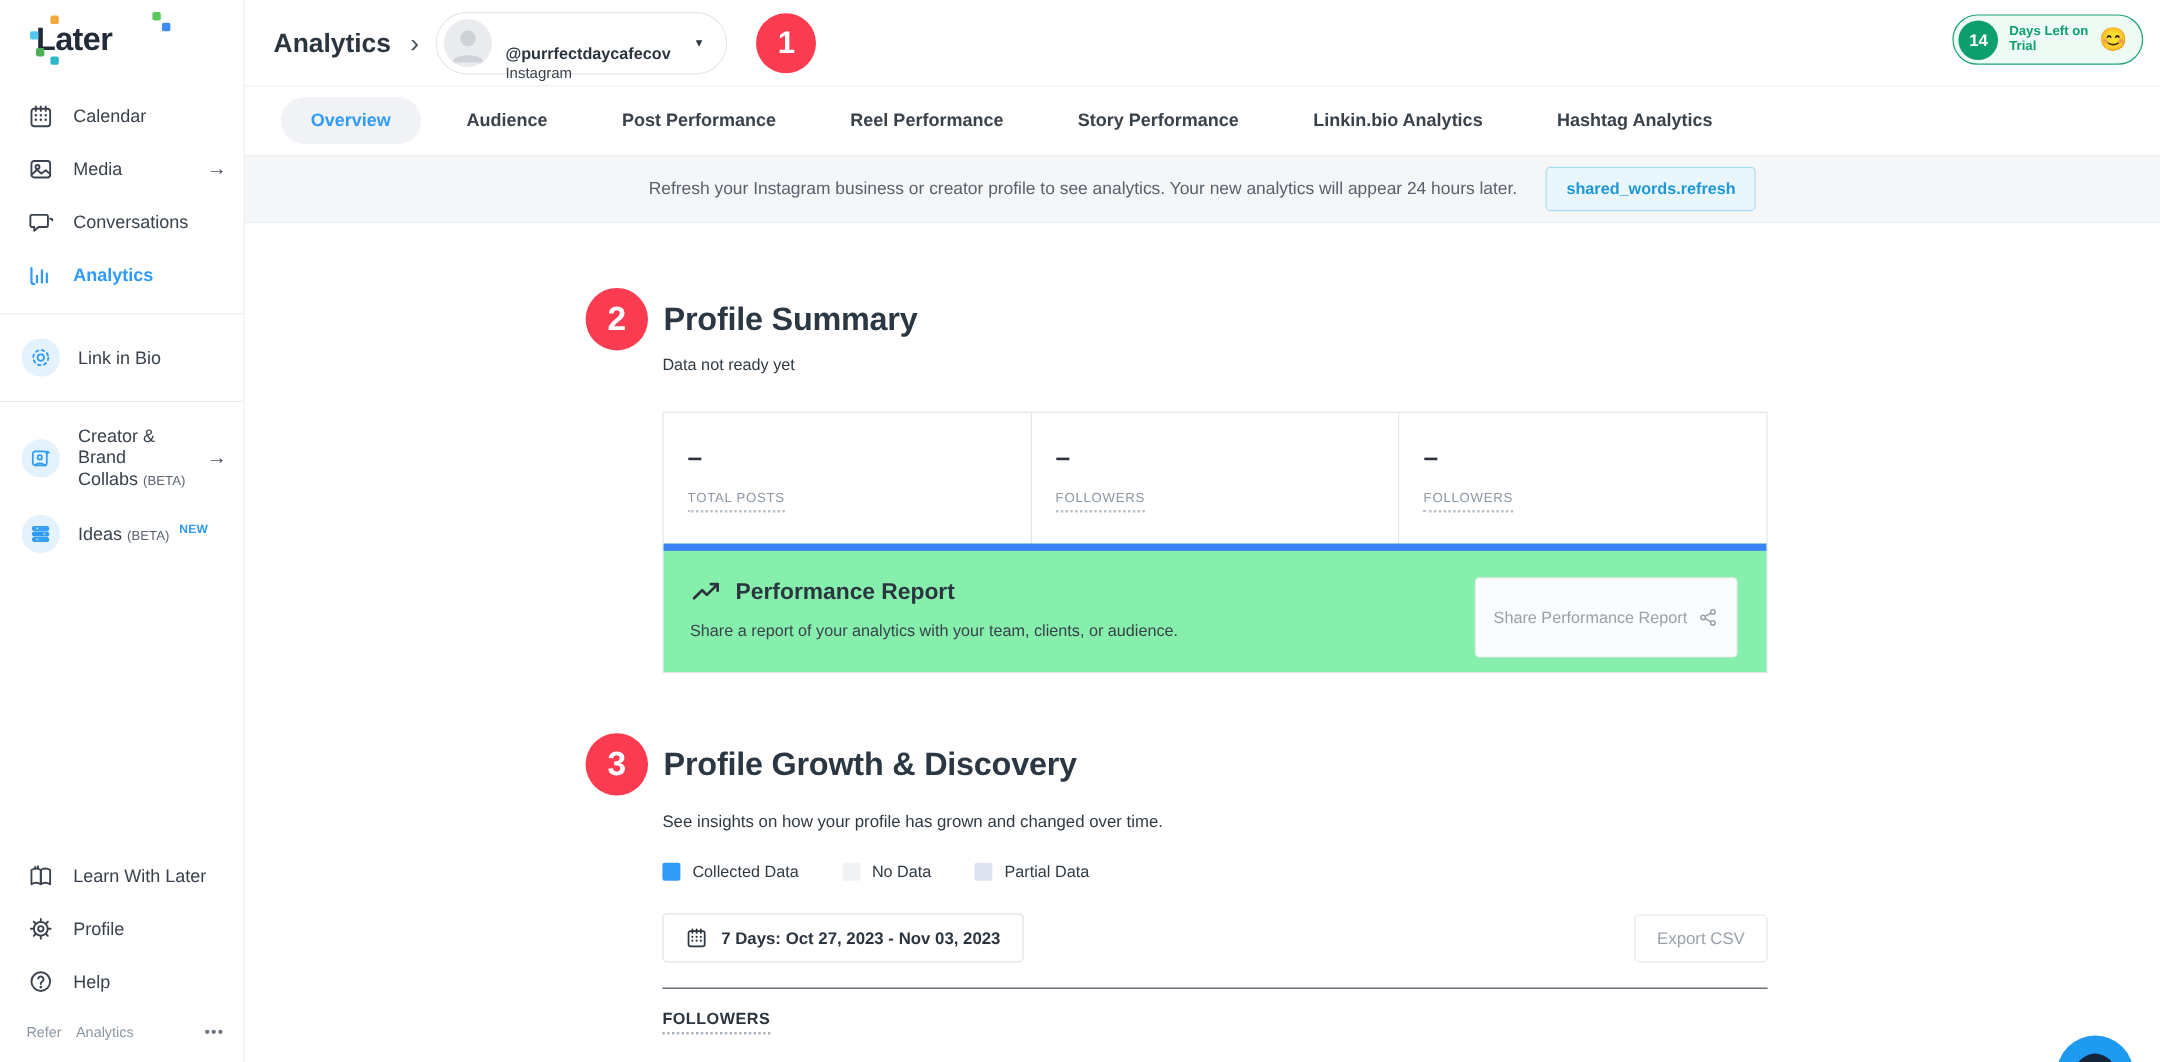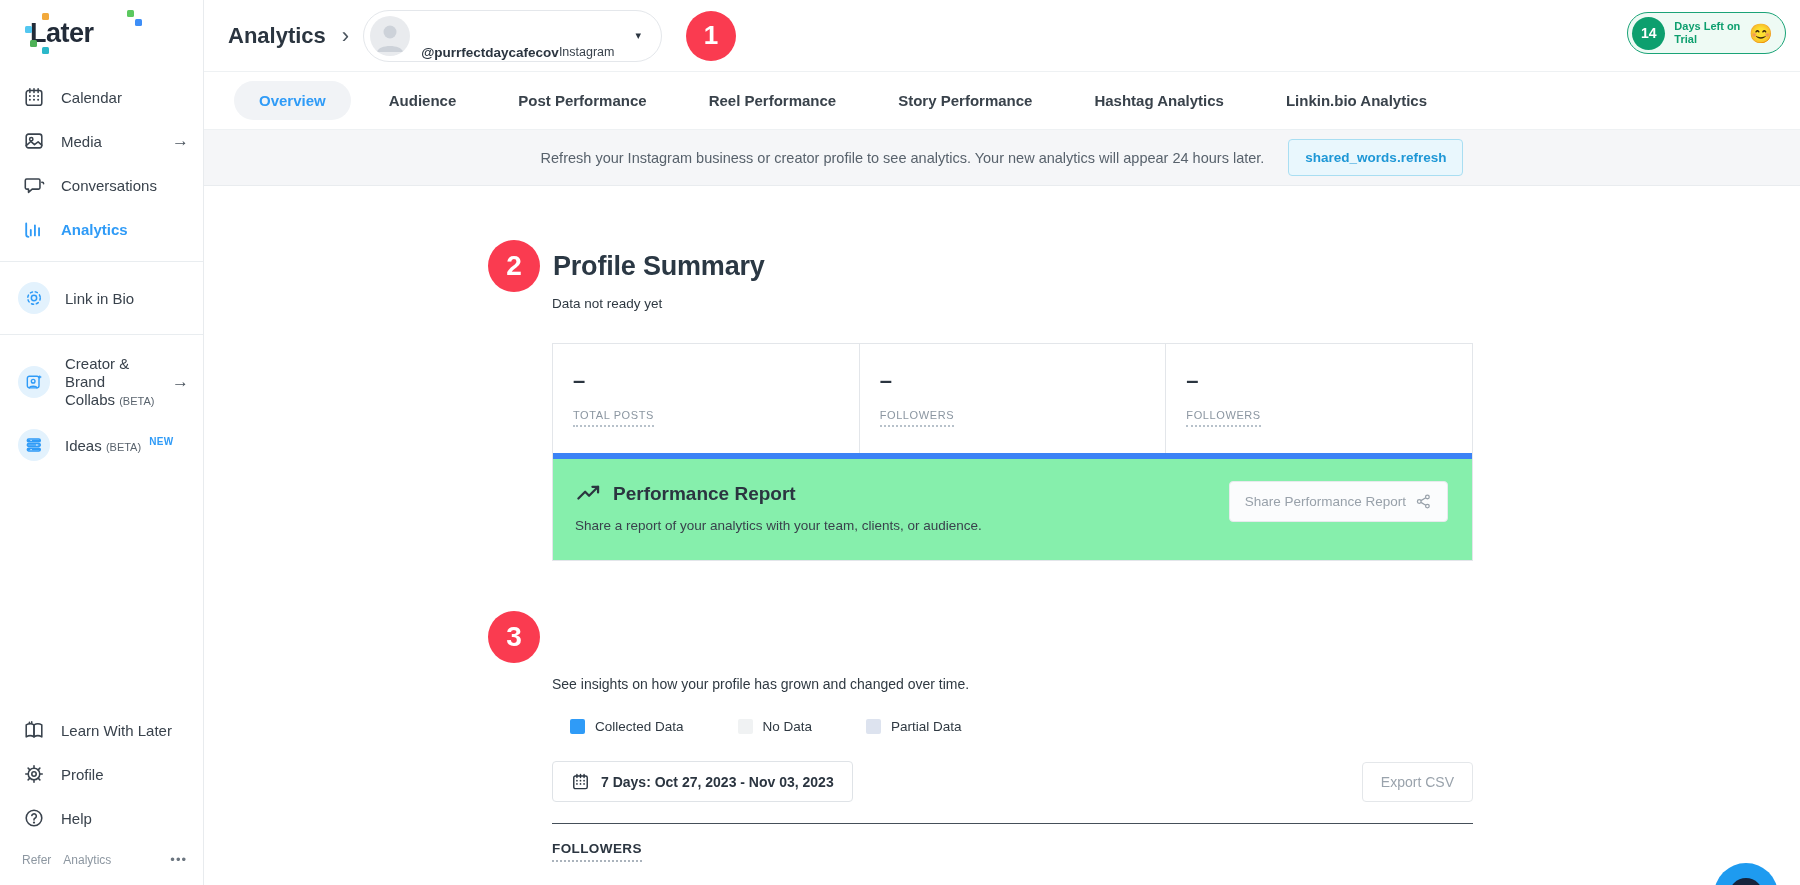--- a/index.html
+++ b/index.html
@@ -38,21 +38,21 @@
 
   
   .main { flex:1; display:flex; flex-direction:column; position:relative; background:#fff; }
 
   .topbar { height:72px; display:flex; align-items:center; padding:0 24px; border-bottom:1px solid #eef1f3; }
   .page-title { font-size:22px; font-weight:700; color:#2b3540; }
   .crumb-sep { margin:0 14px 0 16px; color:#4b555f; font-size:22px; line-height:1; }
   .account-pill { display:flex; align-items:center; gap:11px; border:1px solid #e4e7eb; border-radius:28px;
                   height:52px; padding:0 20px 0 6px; cursor:pointer; background:#fff; }
   .avatar { width:40px; height:40px; border-radius:50%; background:#e9ebee; display:flex; align-items:flex-end; justify-content:center; overflow:hidden; }
-  .acct-text { display:flex; flex-direction:row; line-height:1.25;margin-top:36px; }
+  .acct-text { display:flex; flex-direction:column; line-height:1.25;margin-top:36px; }
   .acct-handle { font-size:13.5px; font-weight:700; color:#2b3540; }
   .acct-platform { font-size:12.5px; color:#39424c; }
   .acct-caret { font-size:11px; color:#2b3540; margin-left:10px; }
   .step-badge { width:50px; height:50px; border-radius:50%; background:#fa3b50; color:#fff; font-size:26px;
                 font-weight:700; display:flex; align-items:center; justify-content:center; margin-left:24px; }
   .trial { position:absolute; top:12px; right:14px; height:42px; display:flex; align-items:center; gap:9px;
            background:#eefaf4; border:1.5px solid #1aa377; border-radius:22px; padding:3px 12px 3px 4px; cursor:pointer; }
   .trial-circle { width:33px; height:33px; border-radius:50%; background:#0d9f6e; color:#fff; font-size:14px;
                   font-weight:700; display:flex; align-items:center; justify-content:center; }
   .trial-label { font-size:11px; font-weight:700; color:#0d9f6e; width:66px; line-height:1.2; }
@@ -83,24 +83,24 @@
   .stat-cell + .stat-cell { border-left:1px solid #e3e6ea; }
   .stat-value { font-size:22px; font-weight:700; color:#2b3540; }
   .stat-label { display:inline-block; margin-top:15px; font-size:11px; letter-spacing:.6px; color:#8b96a1;
                 border-bottom:2px dotted #b7c1ca; padding-bottom:4px; }
   .perf { background:#86efac; border-top:6px solid #3b82f6; padding:21px 24px 27px 22px; position:relative; }
   .perf-title-row { display:flex; align-items:center; gap:11px; }
   .perf-title { font-size:19px; font-weight:700; color:#2b3540; }
   .perf-sub { margin-top:11px; font-size:13.5px; color:#39424c; }
   .share-btn { position:absolute; right:24px; top:22px; display:flex; align-items:center; gap:9px;
                background:#fbfcfd; border:1px solid #e7eaed; border-radius:4px; color:#98a1aa;
-               font-size:13.5px; padding:11px 15px; cursor:pointer; font-family:"Liberation Sans", sans-serif; }
+               font-size:13.5px; padding:24px 15px; cursor:pointer; font-family:"Liberation Sans", sans-serif; }
   .growth-sub { margin-top:13px; font-size:14px; color:#2f3942; }
   .legend { display:flex; align-items:center; gap:36px; margin-top:27px; }
-  .legend-item { display:flex; align-items:flex-start; gap:10px; font-size:13.5px; color:#2f3942;margin-left:18px; }
+  .legend-item { display:flex; align-items:flex-start; gap:10px; font-size:13.5px; color:#2f3942; }
   .swatch { width:15px; height:15px; border-radius:2px; }
   .range-row { margin-top:27px; display:flex; align-items:center; justify-content:space-between; }
   .date-btn { display:flex; align-items:center; gap:11px; background:#fff; border:1px solid #dfe3e7;
               border-radius:4px; padding:10px 18px; font-size:14px; font-weight:700; color:#2b3540;
               cursor:pointer; font-family:"Liberation Sans", sans-serif; }
   .export-btn { background:#fff; border:1px solid #e4e7ea; border-radius:4px; color:#9aa3ac; font-size:14px;
                 padding:11px 18px; cursor:pointer; font-family:"Liberation Sans", sans-serif; }
   .chart-topline { margin-top:21px; border-top:1.5px solid #454f59; }
   .chart-label { display:inline-block; margin-top:17px; font-size:13.5px; font-weight:700; color:#2b3540;
                  letter-spacing:.4px; border-bottom:2px dotted #aab3bc; padding-bottom:4px; }
@@ -283,22 +283,22 @@
       <span class="trial-label">Days Left on Trial</span>
       <span class="trial-emoji">😊</span>
     </div>
 
     <div class="tabbar">
       <div class="tab active">Overview</div>
       <div class="tab">Audience</div>
       <div class="tab">Post Performance</div>
       <div class="tab">Reel Performance</div>
       <div class="tab">Story Performance</div>
+      <div class="tab">Linkin.bio Analytics</div>
       <div class="tab">Hashtag Analytics</div>
-      <div class="tab">Linkin.bio Analytics</div>
     </div>
 
     <div class="notice">
       <span class="notice-text">Refresh your Instagram business or creator profile to see analytics. Your new analytics will appear 24 hours later.</span>
       <button class="refresh-btn">shared_words.refresh</button>
     </div>
 
     <div class="content">
 
       <div class="section-head">
@@ -345,20 +345,21 @@
                   <path d="M8.4 10.7l6.8-3.9M8.4 13.3l6.8 3.9"></path>
                 </svg>
               </span>
             </button>
           </div>
         </div>
       </div>
 
       <div class="section-head s3">
         <span class="section-circle">3</span>
+        <span class="section-title">Profile Growth &amp; Discovery</span>
       </div>
 
       <div class="col">
         <div class="growth-sub">See insights on how your profile has grown and changed over time.</div>
 
         <div class="legend">
           <span class="legend-item">
             <span class="swatch" style="background: rgb(47, 155, 247);"></span>
             <span>Collected Data</span>
           </span>

